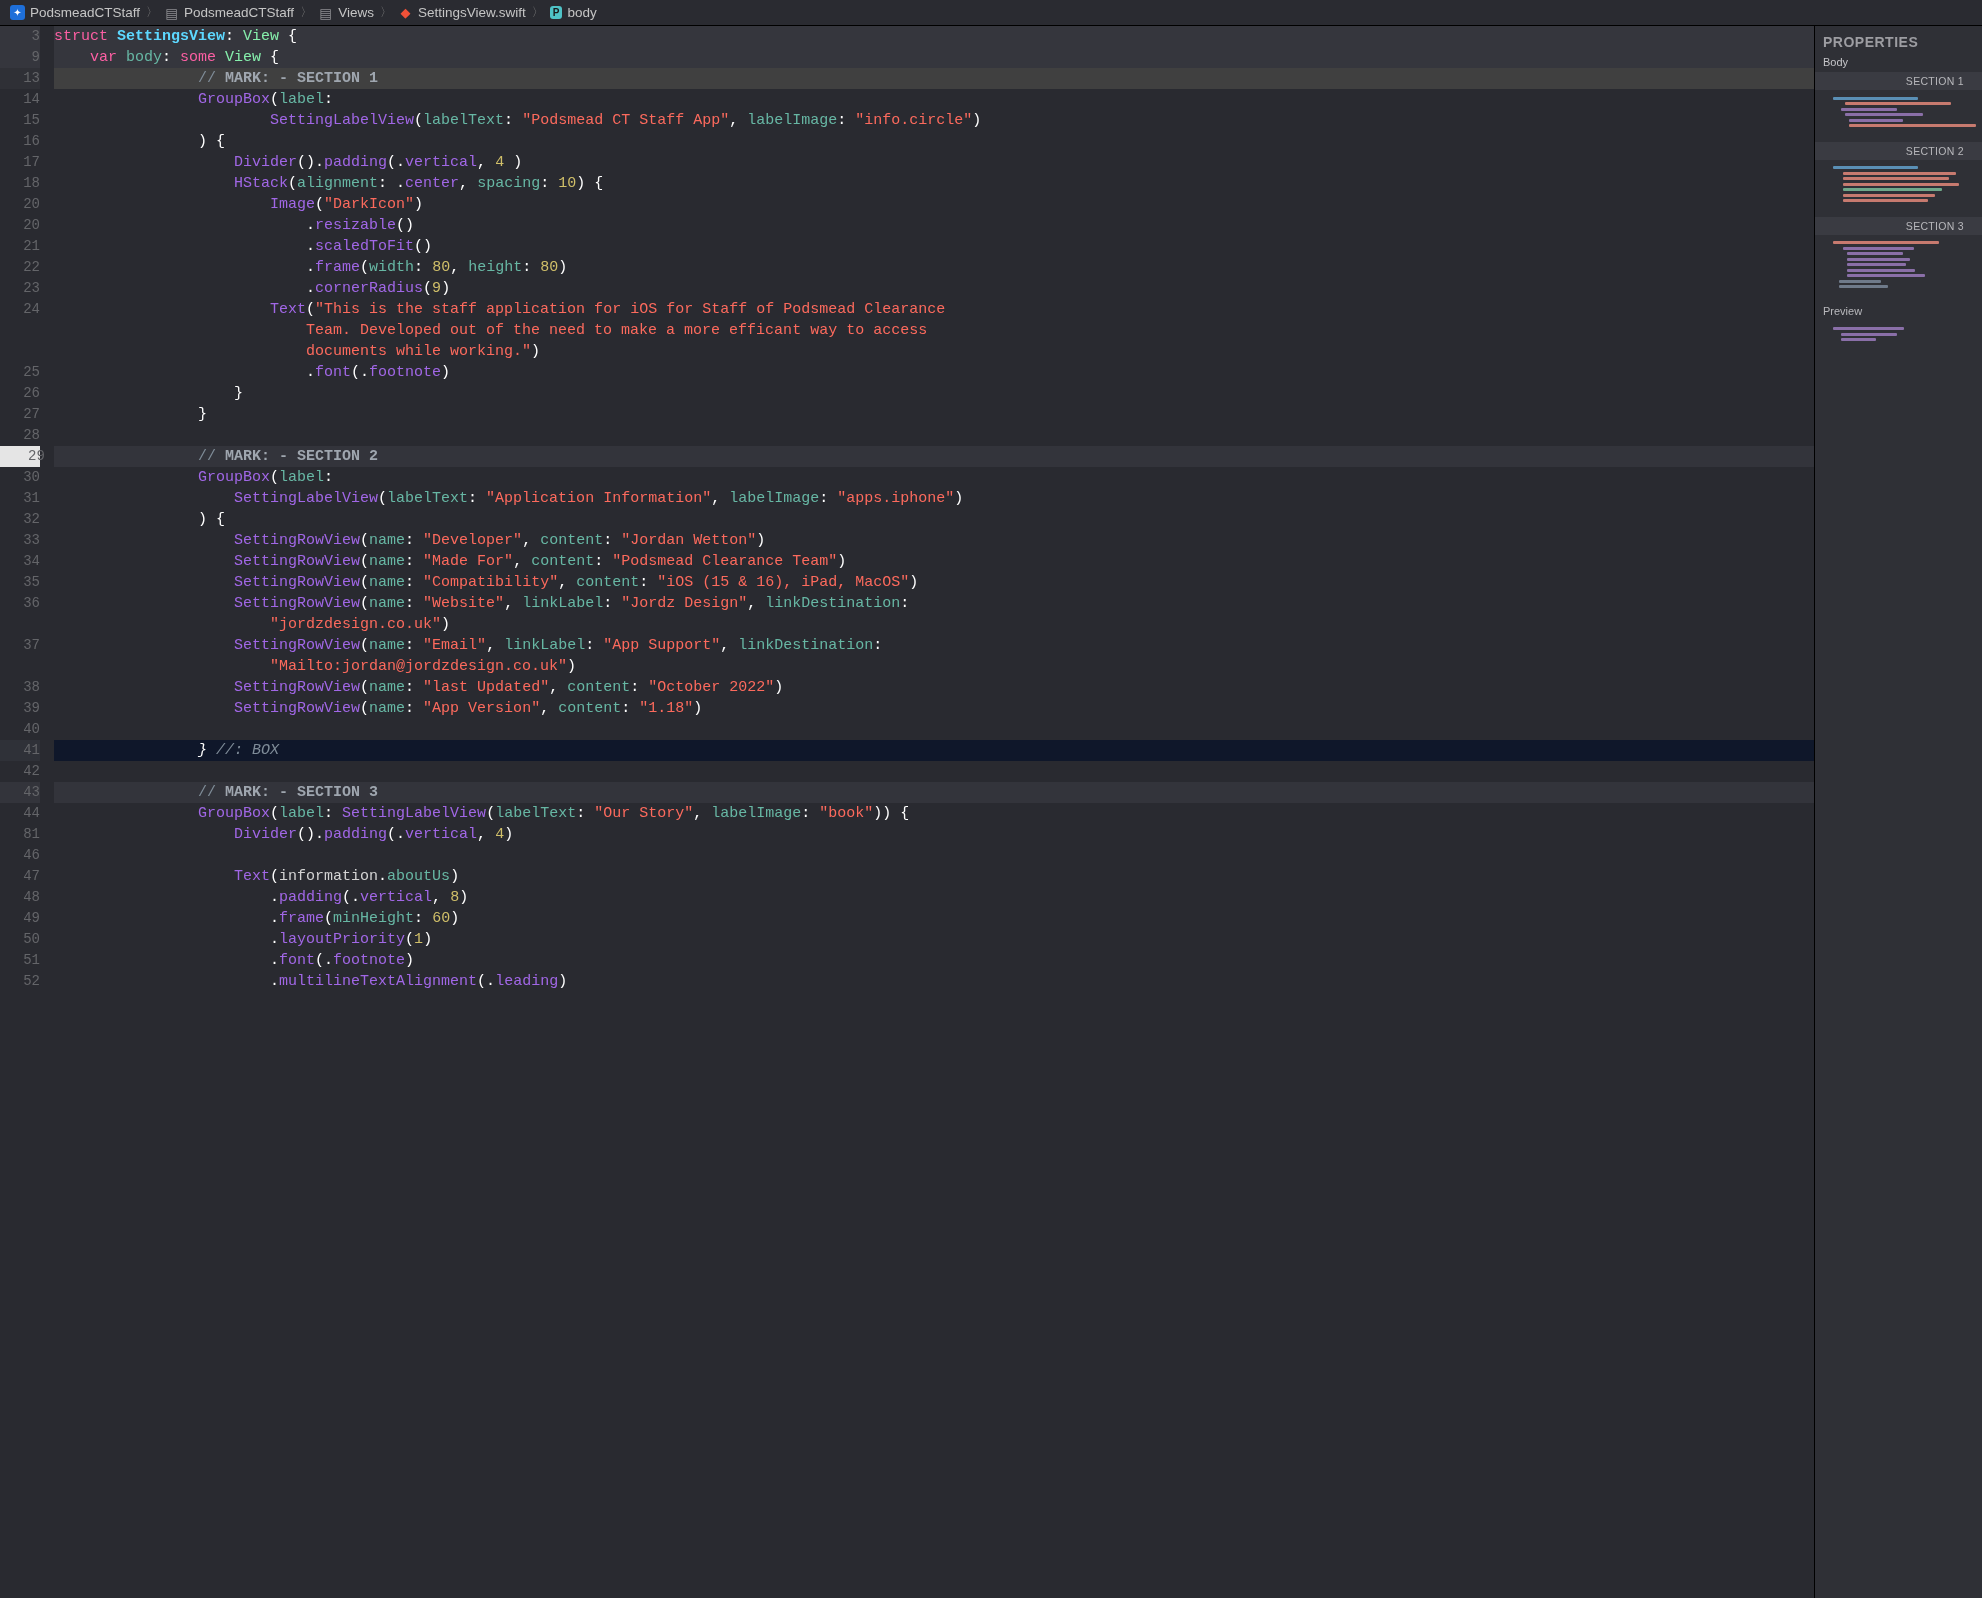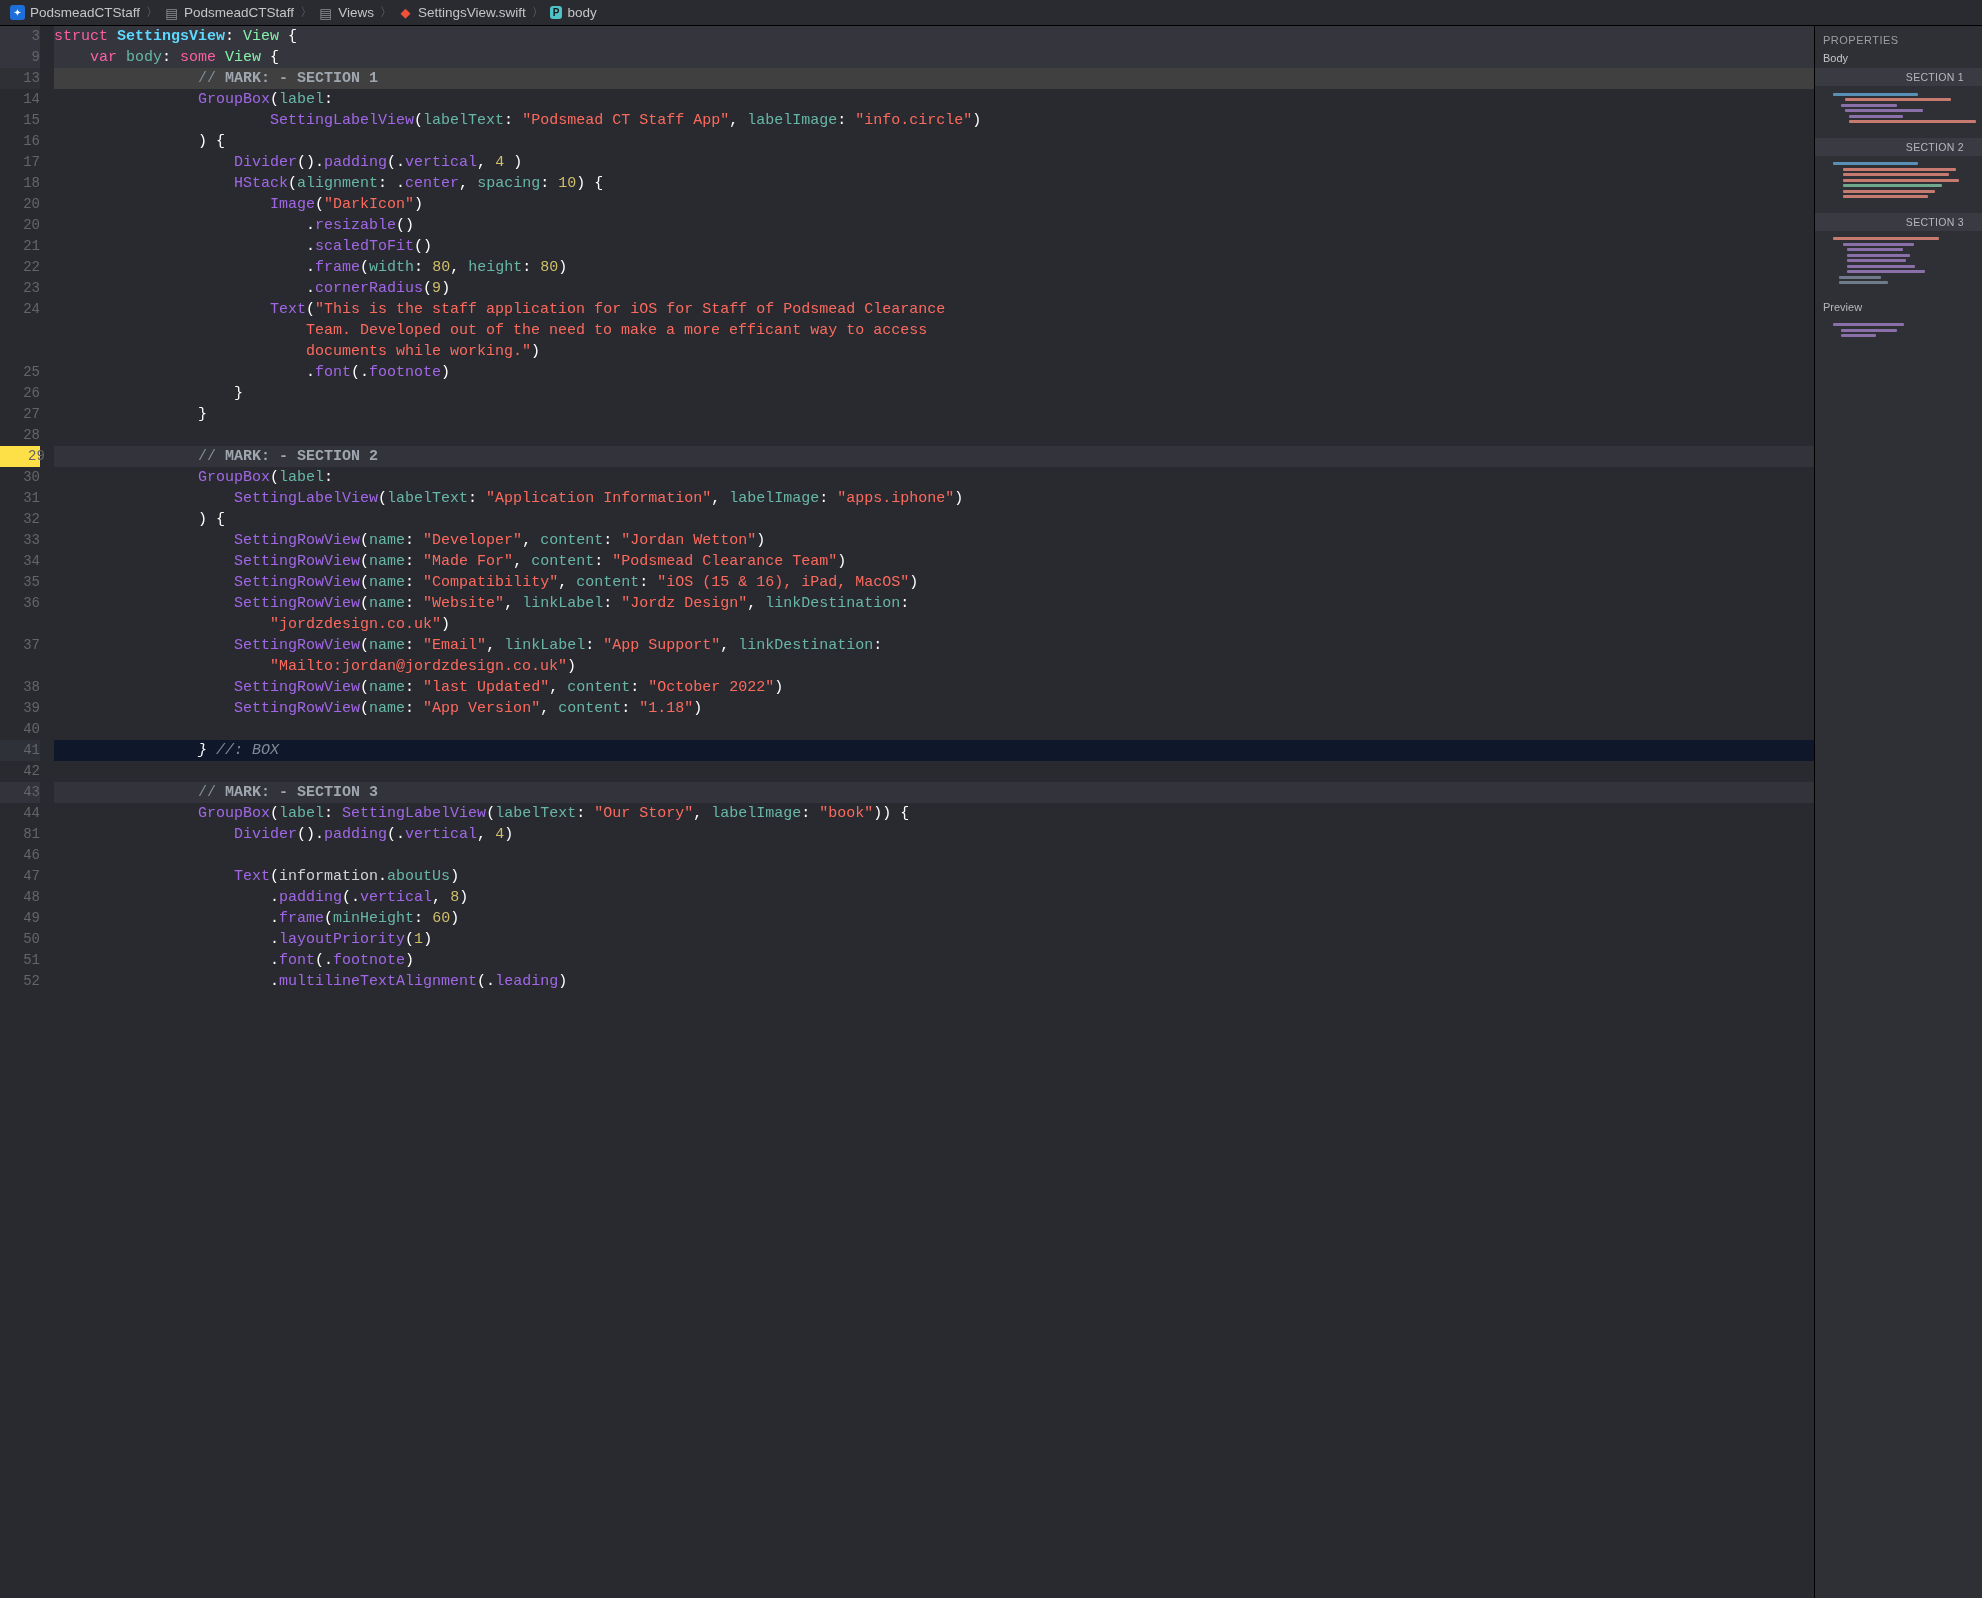--- a/index.html
+++ b/index.html
@@ -34,21 +34,21 @@
   .minimap {
     width: 168px;
     background: #2f3036;
     border-left: 1px solid #000;
     font-family: -apple-system, 'SF Pro', sans-serif;
     font-size: 11px;
     color: #a0a0a5;
     padding-top: 4px;
     position: relative;
   }
-  .minimap .mm-header { padding: 4px 8px; font-size: 11px; letter-spacing: 0.5px; color: #9d9da2; font-weight: 400; }
+  .minimap .mm-header { padding: 4px 8px; font-size: 14px; letter-spacing: 0.5px; color: #9d9da2; font-weight: 700; }
   .minimap .mm-sub { padding: 2px 8px; font-size: 11px; color: #c5c5c9; }
   .minimap .mm-section {
     background: #3a3b42;
     padding: 3px 10px;
     font-size: 10.5px;
     color: #b8b8bc;
     letter-spacing: 0.3px;
     margin-top: 2px;
     text-align: right;
     padding-right: 18px;
@@ -138,21 +138,21 @@
           <div class="line">21</div>
           <div class="line">22</div>
           <div class="line">23</div>
           <div class="line">24</div>
           <div class="line"></div>
           <div class="line"></div>
           <div class="line">25</div>
           <div class="line">26</div>
           <div class="line">27</div>
           <div class="line">28</div>
-          <div class="line" style="background: #fde047; padding-left: 28px;">29</div>
+          <div class="line" style="background: #e5e5e5; padding-left: 28px;">29</div>
           <div class="line">30</div>
           <div class="line">31</div>
           <div class="line">32</div>
           <div class="line">33</div>
           <div class="line">34</div>
           <div class="line">35</div>
           <div class="line">36</div>
           <div class="line"></div>
           <div class="line">37</div>
           <div class="line"></div>

